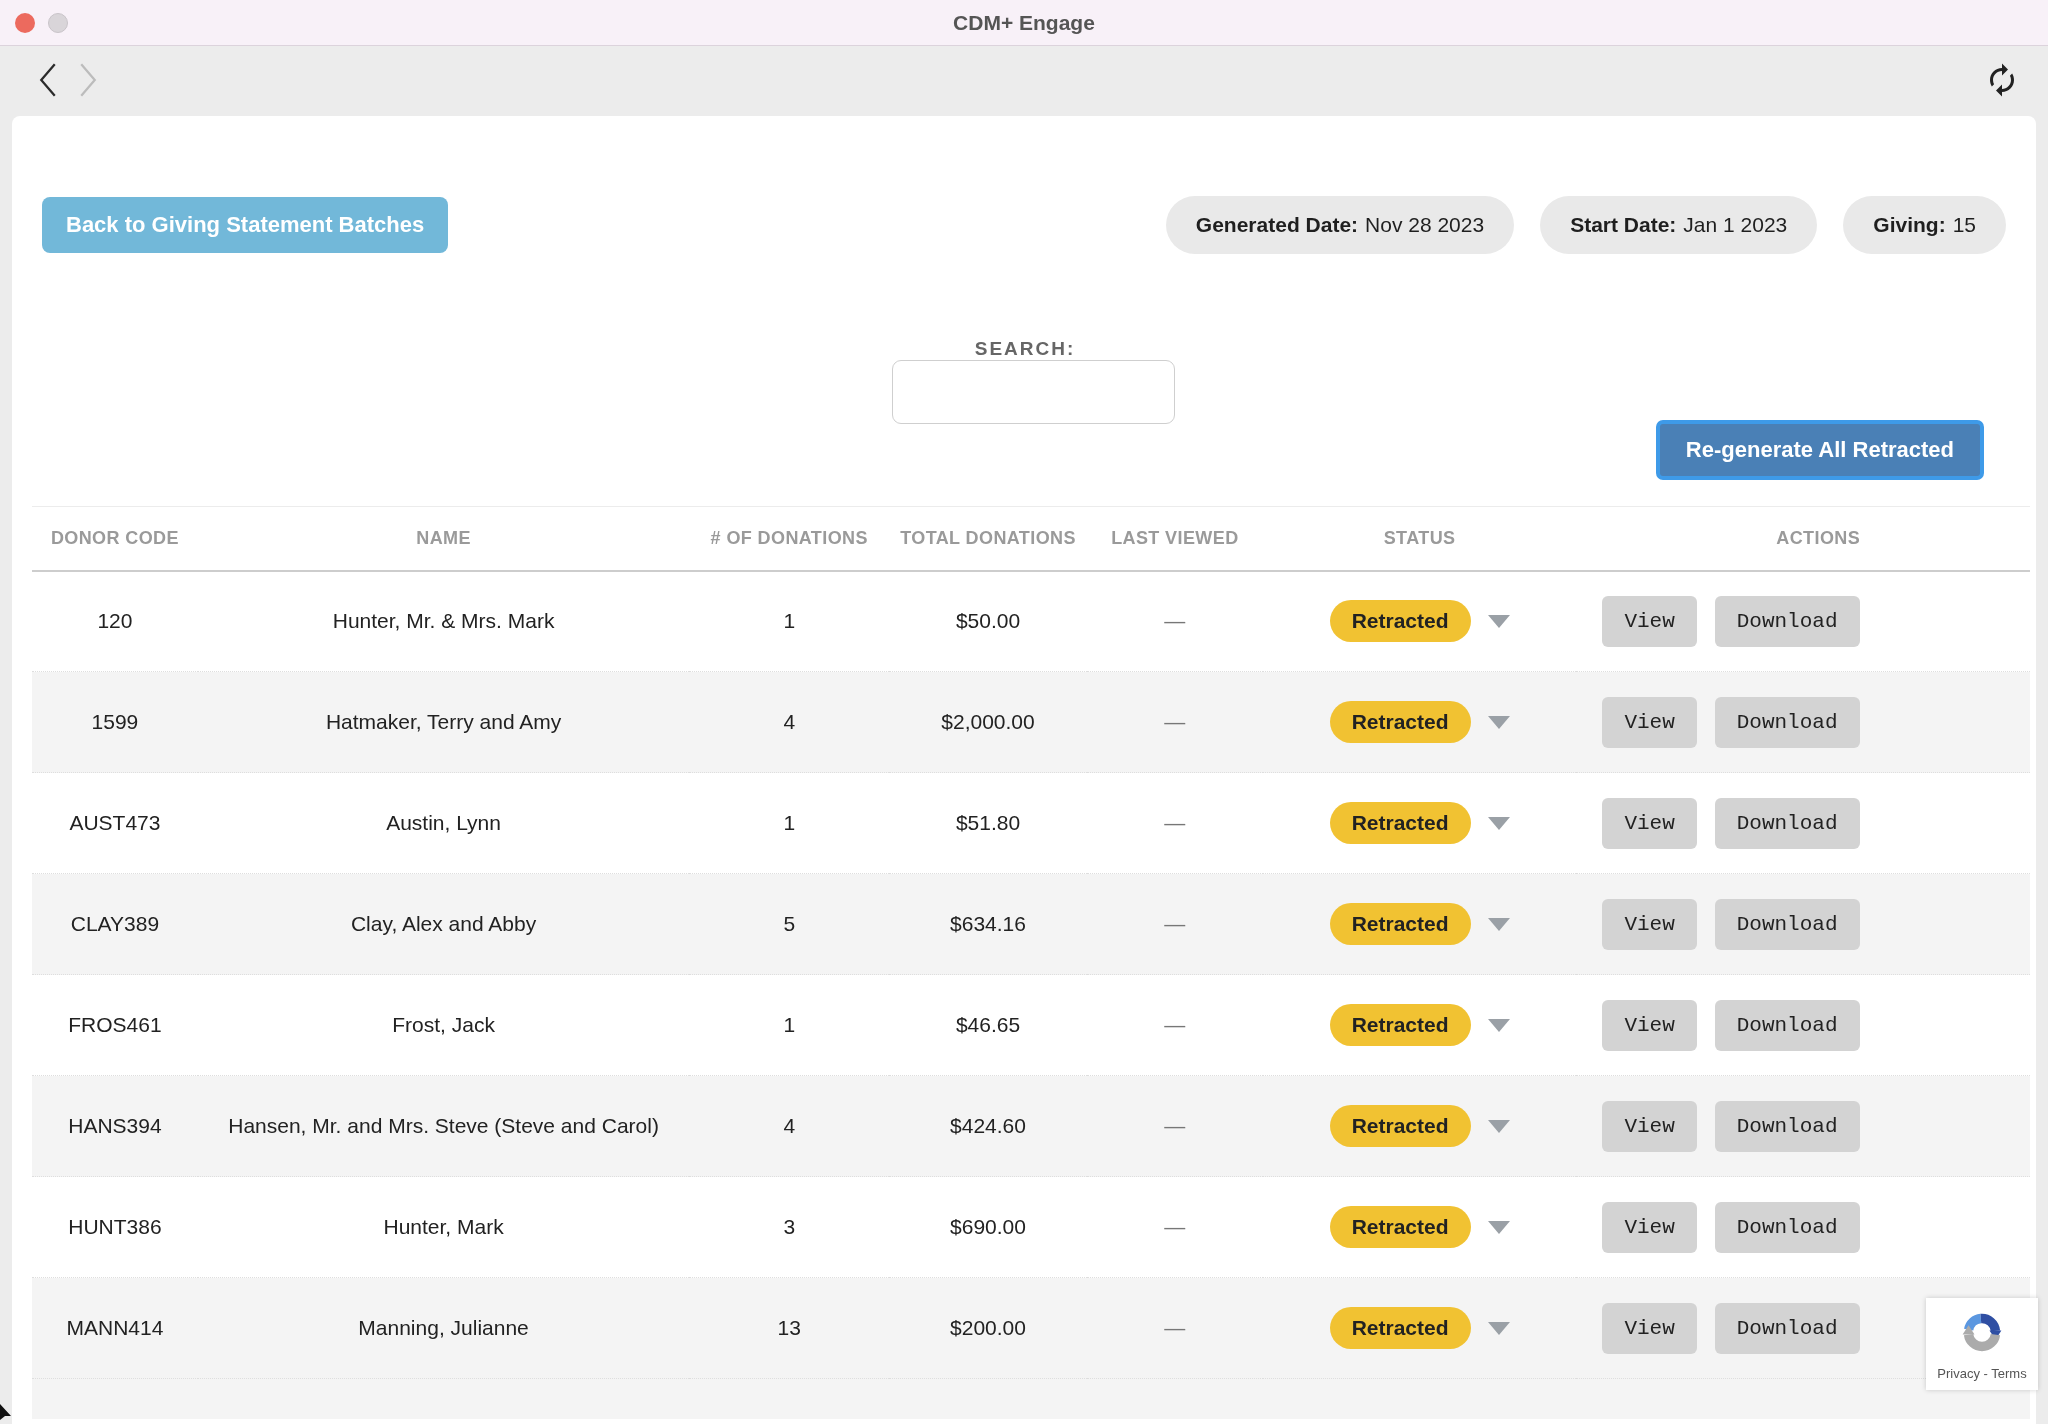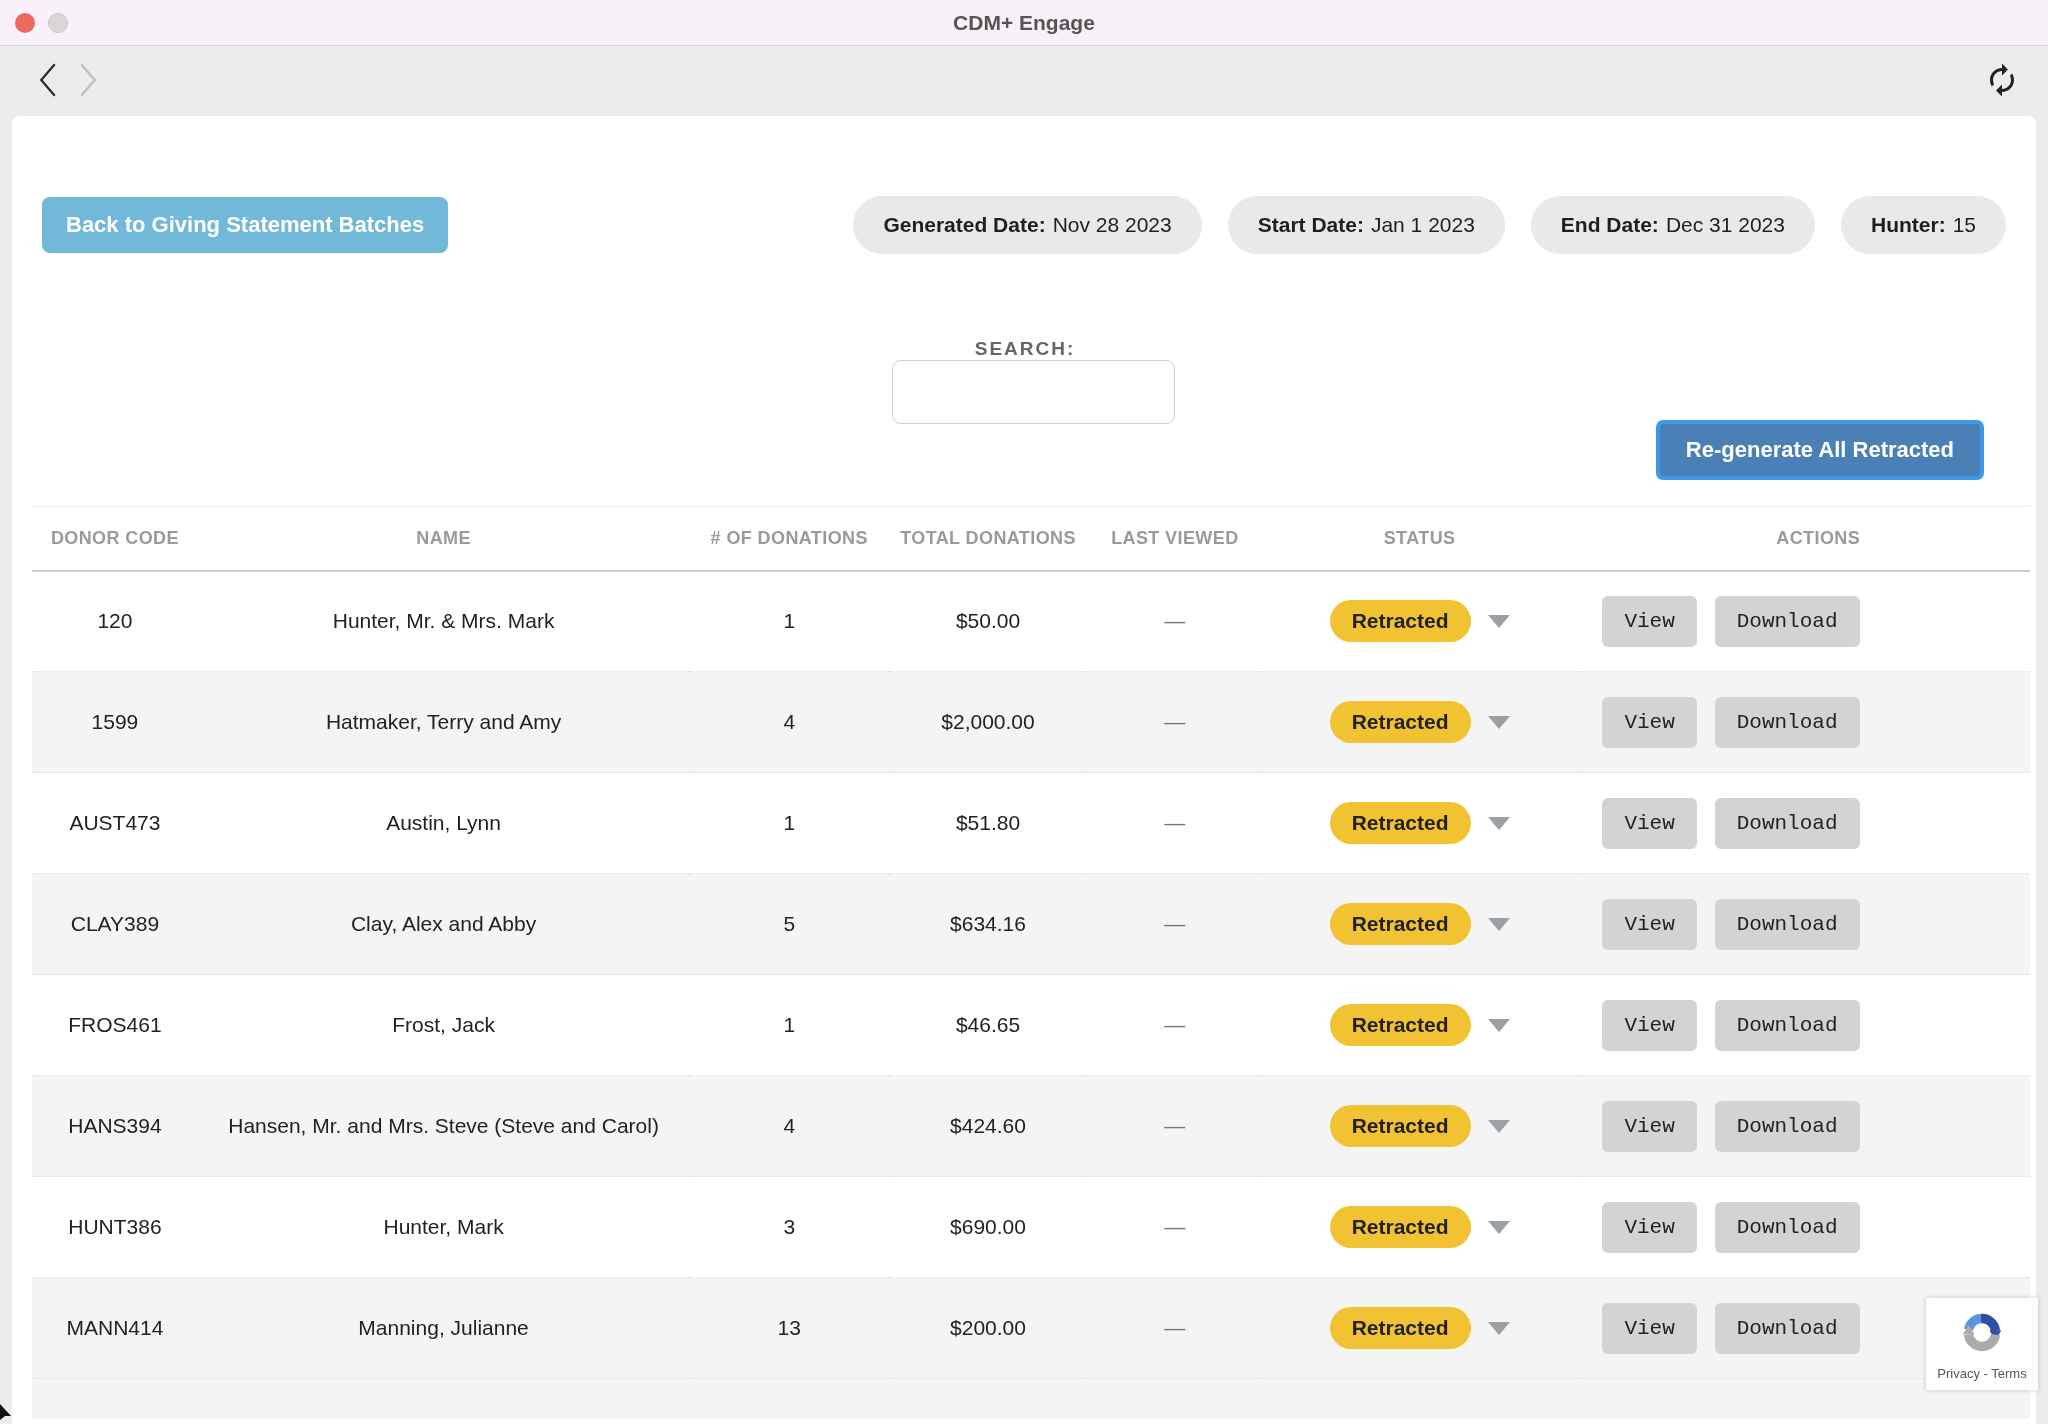--- a/index.html
+++ b/index.html
@@ -252,25 +252,21 @@
     <div class="pills">
       <div class="pill">
         <b>Generated Date:</b>
         <span>Nov 28 2023</span>
       </div>
       <div class="pill">
         <b>Start Date:</b>
         <span>Jan 1 2023</span>
       </div>
       <div class="pill">
-        <b>End Date:</b>
-        <span>Dec 31 2023</span>
-      </div>
-      <div class="pill">
-        <b>Hunter:</b>
+        <b>Giving:</b>
         <span>15</span>
       </div>
     </div>
   </div>
 
   <div class="search-row">
     <span class="search-label">SEARCH:</span>
     <input class="search-input" type="text" placeholder="" style="">
     <button class="regen-btn">Re-generate All Retracted</button>
   </div>

